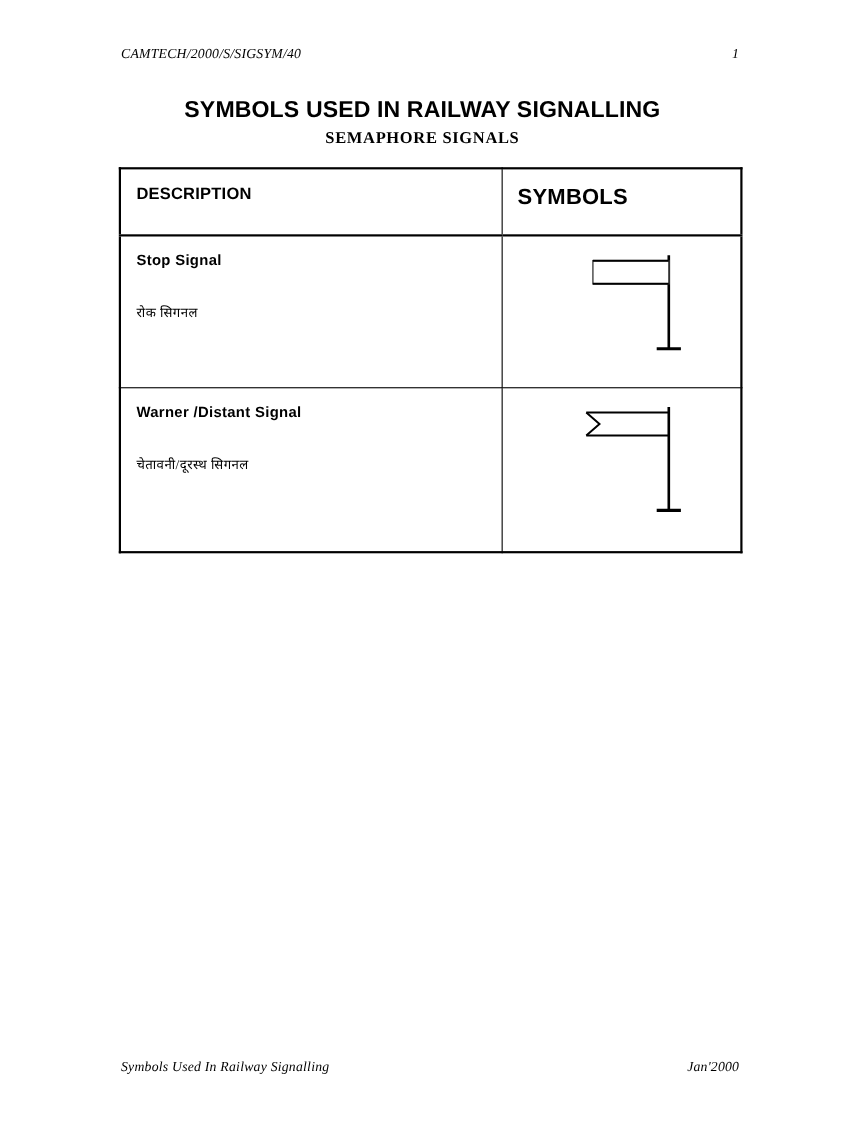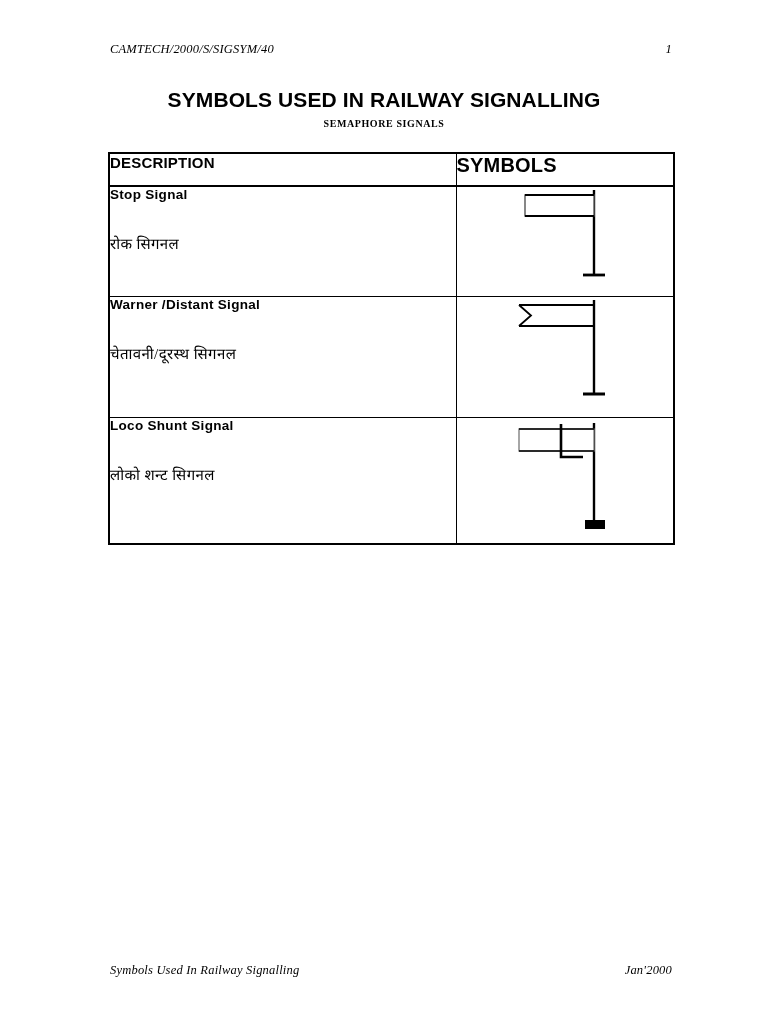--- a/index.html
+++ b/index.html
@@ -44,37 +44,37 @@
     letter-spacing: 0.1px;
   }
   .title-sub {
     position: absolute;
     left: 0;
     top: 118px;
     width: 768px;
     text-align: center;
     font-family: "Liberation Serif", serif;
     font-weight: bold;
-    font-size: 10px;
+    font-size: 15px;
     letter-spacing: 0.6px;
   }
 
   
   .symbol-table {
     position: absolute;
     left: 108px;
     top: 152px;
     width: 567px;
     border-collapse: collapse;
     border: 2px solid #000;
     table-layout: fixed;
   }
   .symbol-table td, .symbol-table th {
     border: 1px solid #000;
-    padding: 0;
+    padding: 14px;
     vertical-align: top;
   }
   .symbol-table thead th {
     border-bottom: 2px solid #000;
     height: 31px;
   }
   .col-desc { width: 347px; }
   .col-sym  { width: 218px; }
 
   .th-desc {
@@ -99,21 +99,21 @@
   .desc-en {
     font-family: Liberation Sans, sans-serif;
     font-weight: bold;
     font-size: 13.5px;
     letter-spacing: 0.3px;
     margin-bottom: 16px;
     white-space: nowrap;
   }
   .desc-hi {
     font-family: "Liberation Serif", serif;
-    font-size: 15px;
+    font-size: 12px;
     letter-spacing: 0.4px;
     white-space: nowrap;
     margin-top: 31px;
   }
   .desc-hi.nudge {
     margin-left: -4px;
   }
 
   .sym-cell {
     text-align: center;
@@ -196,40 +196,20 @@
 
           <line x1="62" y1="8" x2="137" y2="8" stroke="#000" stroke-width="1.8"></line>
           <line x1="62" y1="29" x2="137" y2="29" stroke="#000" stroke-width="1.8"></line>
           <polyline points="62,8 74,18.5 62,29" fill="none" stroke="#000" stroke-width="1.8"></polyline>
         </svg>
       </td>
     </tr>
 
 
 
-    <tr>
-      <td class="desc-cell">
-        <div class="desc-en">Loco Shunt Signal</div>
-        <div class="desc-hi">लोको शन्ट सिगनल</div>
-      </td>
-      <td class="sym-cell">
-        <svg width="218" height="125" viewBox="0 0 218 125">
-
-          <line x1="137" y1="5" x2="137" y2="104" stroke="#000" stroke-width="2.4"></line>
-
-          <rect x="128" y="102" width="20" height="9" fill="#000"></rect>
-
-          <rect x="62" y="11" width="75" height="22" fill="#fff" stroke="#777" stroke-width="1.3"></rect>
-          <line x1="62" y1="11" x2="137" y2="11" stroke="#000" stroke-width="1.6"></line>
-          <line x1="62" y1="33" x2="137" y2="33" stroke="#000" stroke-width="1.6"></line>
-
-          <polyline points="104,6 104,39 126,39" fill="none" stroke="#000" stroke-width="2.6"></polyline>
-        </svg>
-      </td>
-    </tr>
 
 
   </tbody>
 </table>
 
 <div class="page-footer">
   <span>Symbols Used In Railway Signalling</span>
   <span>Jan'2000</span>
 </div>
 

